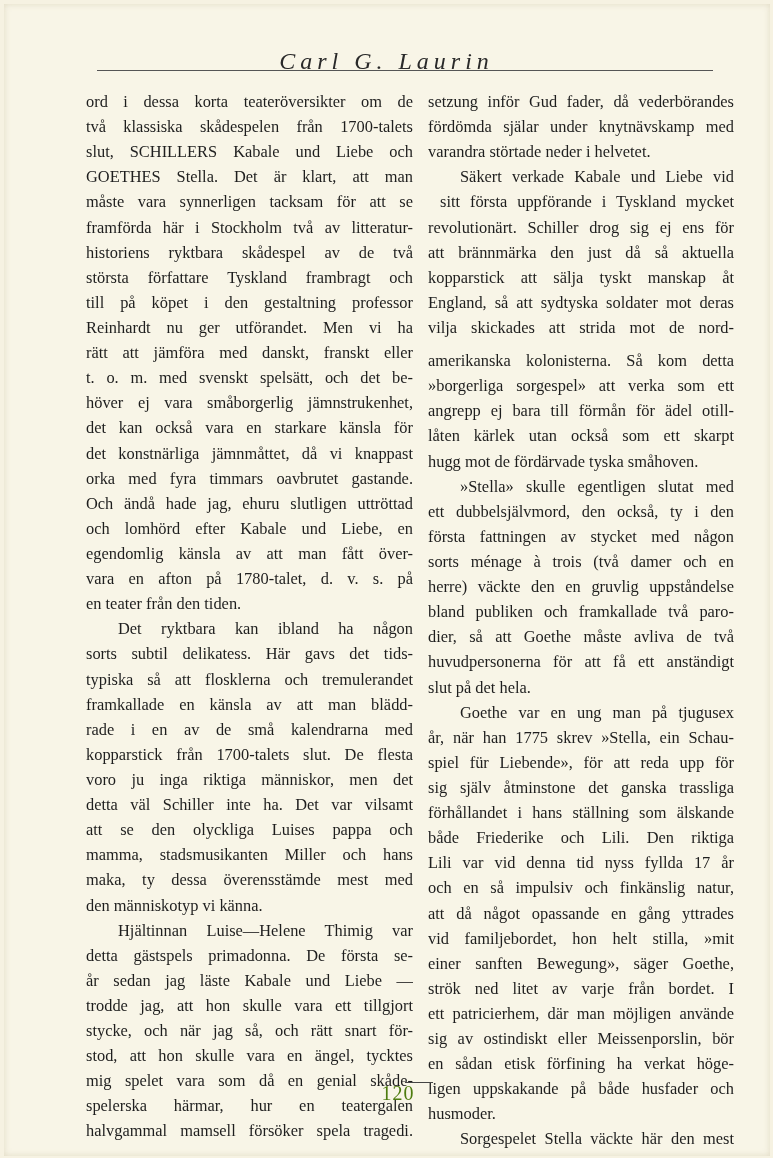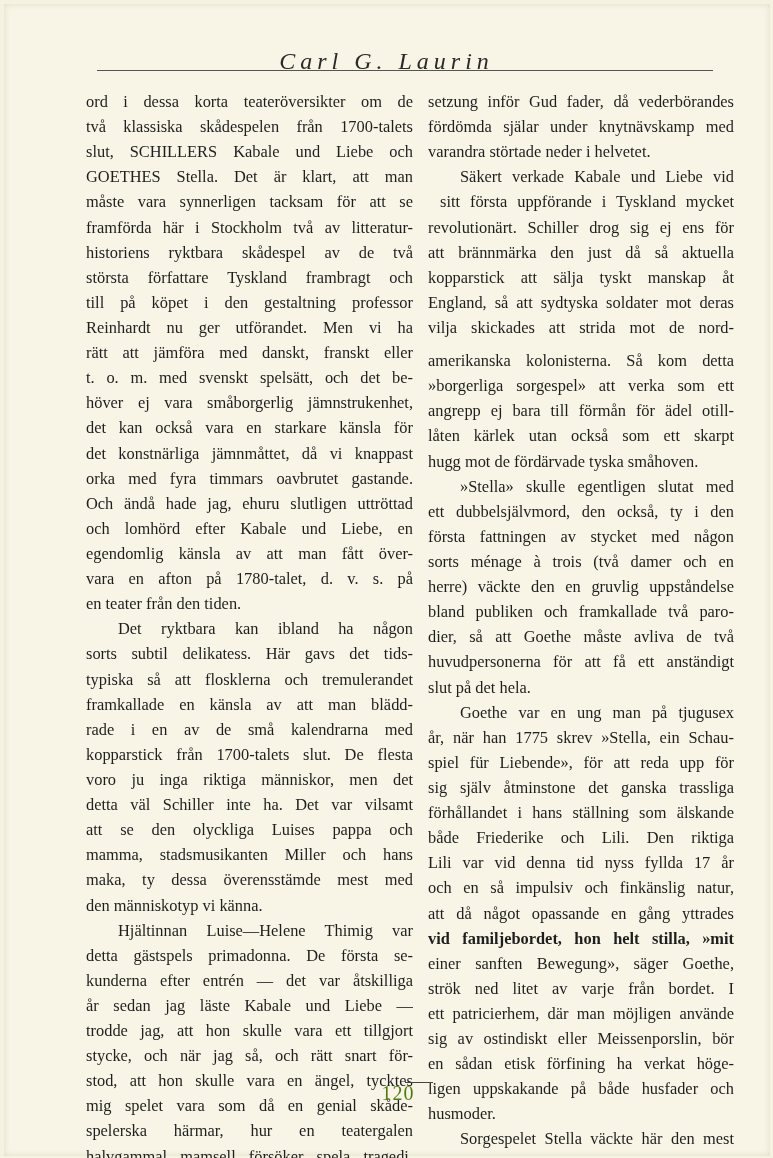--- a/index.html
+++ b/index.html
@@ -90,21 +90,20 @@
     <span class="line" style="white-space: nowrap;">rade i en av de små kalendrarna med</span>
     <span class="line" style="white-space: nowrap;">kopparstick från 1700-talets slut. De flesta</span>
     <span class="line" style="white-space: nowrap;">voro ju inga riktiga människor, men det</span>
     <span class="line" style="white-space: nowrap;">detta väl Schiller inte ha. Det var vilsamt</span>
     <span class="line" style="white-space: nowrap;">att se den olyckliga Luises pappa och</span>
     <span class="line" style="white-space: nowrap;">mamma, stadsmusikanten Miller och hans</span>
     <span class="line" style="white-space: nowrap;">maka, ty dessa överensstämde mest med</span>
     <span class="line last" style="white-space: nowrap;">den människotyp vi känna.</span>
     <span class="line indent" style="white-space: nowrap;">Hjältinnan Luise—Helene Thimig var</span>
     <span class="line" style="white-space: nowrap;">detta gästspels primadonna. De första se-</span>
-    <span class="line" style="white-space: nowrap;">kunderna efter entrén — det var åtskilliga</span>
     <span class="line" style="white-space: nowrap;">år sedan jag läste Kabale und Liebe —</span>
     <span class="line" style="white-space: nowrap;">trodde jag, att hon skulle vara ett tillgjort</span>
     <span class="line" style="white-space: nowrap;">stycke, och när jag så, och rätt snart för-</span>
     <span class="line" style="white-space: nowrap;">stod, att hon skulle vara en ängel, tycktes</span>
     <span class="line" style="white-space: nowrap;">mig spelet vara som då en genial skåde-</span>
     <span class="line" style="white-space: nowrap;">spelerska härmar, hur en teatergalen</span>
     <span class="line" style="white-space: nowrap;">halvgammal mamsell försöker spela tragedi.</span>
   </div>
 <div class="col right" id="col-right">
     <span class="line" style="white-space: nowrap;">setzung inför Gud fader, då vederbörandes</span>
@@ -133,21 +132,21 @@
     <span class="line last" style="white-space: nowrap;">slut på det hela.</span>
     <span class="line indent" style="white-space: nowrap;">Goethe var en ung man på tjugusex</span>
     <span class="line" style="white-space: nowrap;">år, när han 1775 skrev »Stella, ein Schau-</span>
     <span class="line" style="white-space: nowrap;">spiel für Liebende», för att reda upp för</span>
     <span class="line" style="white-space: nowrap;">sig själv åtminstone det ganska trassliga</span>
     <span class="line" style="white-space: nowrap;">förhållandet i hans ställning som älskande</span>
     <span class="line" style="white-space: nowrap;">både Friederike och Lili. Den riktiga</span>
     <span class="line" style="white-space: nowrap;">Lili var vid denna tid nyss fyllda 17 år</span>
     <span class="line" style="white-space: nowrap;">och en så impulsiv och finkänslig natur,</span>
     <span class="line" style="white-space: nowrap;">att då något opassande en gång yttrades</span>
-    <span class="line" style="white-space: nowrap; font-weight: bold;">vid familjebordet, hon helt stilla, »mit</span>
+    <span class="line" style="white-space: nowrap;">vid familjebordet, hon helt stilla, »mit</span>
     <span class="line" style="white-space: nowrap;">einer sanften Bewegung», säger Goethe,</span>
     <span class="line" style="white-space: nowrap;">strök ned litet av varje från bordet. I</span>
     <span class="line" style="white-space: nowrap;">ett patricierhem, där man möjligen använde</span>
     <span class="line" style="white-space: nowrap;">sig av ostindiskt eller Meissenporslin, bör</span>
     <span class="line" style="white-space: nowrap;">en sådan etisk förfining ha verkat höge-</span>
     <span class="line" style="white-space: nowrap;">ligen uppskakande på både husfader och</span>
     <span class="line last" style="white-space: nowrap;">husmoder.</span>
     <span class="line indent" style="white-space: nowrap;">Sorgespelet Stella väckte här den mest</span>
     <span class="line" style="white-space: nowrap;">opassande munterhet bland den hjärtlösa</span>
   </div>

